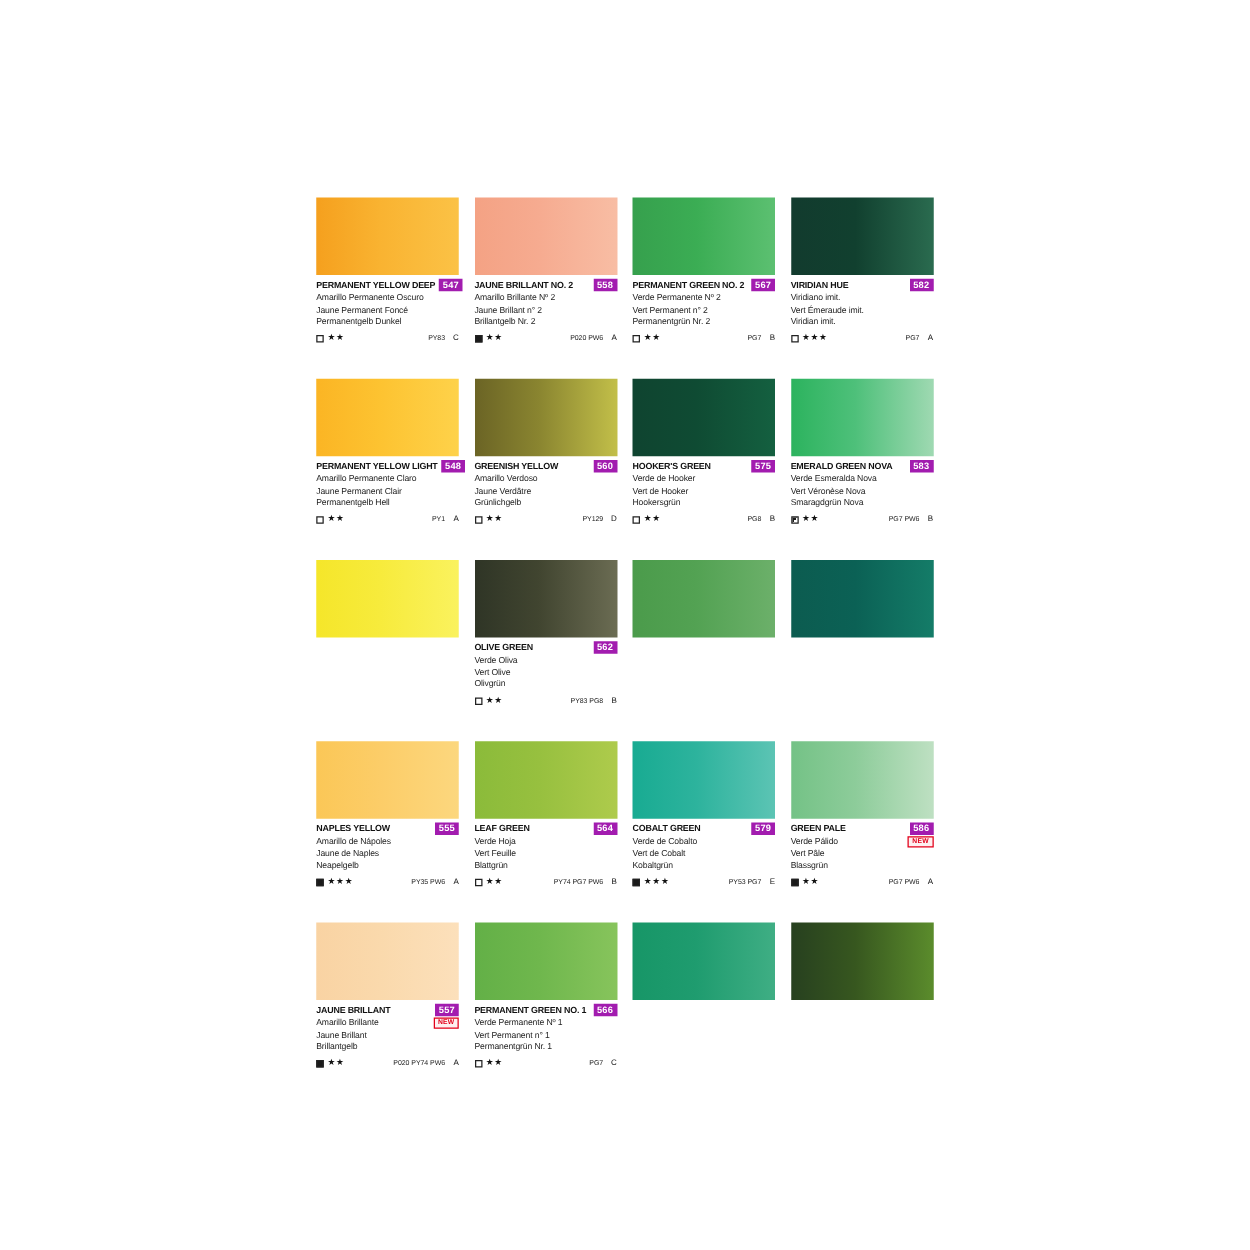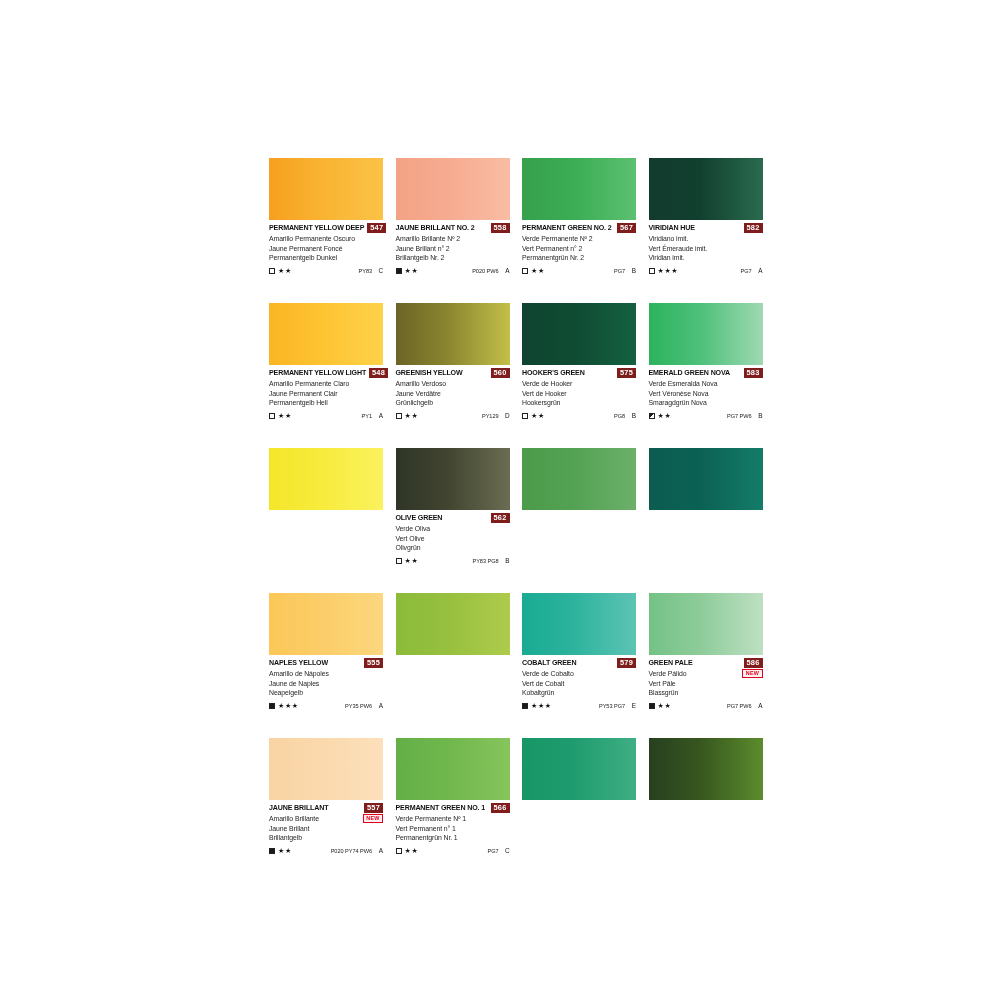--- a/index.html
+++ b/index.html
@@ -22,21 +22,20 @@
     width: 494px;
     height: 712px;
   }
 
   .grid {
     display: grid;
     grid-template-columns: repeat(4, 114px);
     grid-template-rows: repeat(5, 145px);
     column-gap: 12.5px;
     row-gap: 0px;
-    margin-left: 16px;
   }
 
   .cell {
     position: relative;
     width: 114px;
   }
 
   .swatch {
     width: 114px;
     height: 62px;
@@ -67,21 +66,21 @@
 
   .badges {
     display: flex;
     flex-direction: column;
     align-items: flex-end;
     gap: 1px;
     flex: 0 0 auto;
   }
 
   .num {
-    background: #7f1d1d;
+    background: #a21caf;
     color: #ffffff;
     font-size: 7.4px;
     font-weight: bold;
     line-height: 9.5px;
     padding: 0 3px;
     letter-spacing: 0.2px;
     display: block;
   }
 
   .newbadge {
@@ -410,20 +409,41 @@
             </div>
             <div class="footright">
               <span class="pigment">PY35 PW6</span>
               <span class="series">A</span>
             </div>
           </div>
         </div>
       </div>
       <div class="cell">
         <div class="swatch" style="background: linear-gradient(to right, rgb(139, 187, 58) 0%, rgb(151, 192, 63) 45%, rgb(174, 203, 76) 100%);"></div>
+        <div class="info">
+          <div class="titlerow">
+            <div class="cname">LEAF GREEN</div>
+            <div class="badges">
+              <div class="num">564</div>
+            </div>
+          </div>
+          <div class="alt">Verde Hoja</div>
+          <div class="alt">Vert Feuille</div>
+          <div class="alt">Blattgrün</div>
+          <div class="footrow">
+            <div class="footleft">
+              <span class="opacity-box transparent"></span>
+              <span class="stars">★★</span>
+            </div>
+            <div class="footright">
+              <span class="pigment">PY74 PG7 PW6</span>
+              <span class="series">B</span>
+            </div>
+          </div>
+        </div>
       </div>
       <div class="cell">
         <div class="swatch" style="background: linear-gradient(to right, rgb(24, 171, 146) 0%, rgb(45, 179, 157) 45%, rgb(92, 196, 180) 100%);"></div>
         <div class="info">
           <div class="titlerow">
             <div class="cname">COBALT GREEN</div>
             <div class="badges">
               <div class="num">579</div>
             </div>
           </div>

